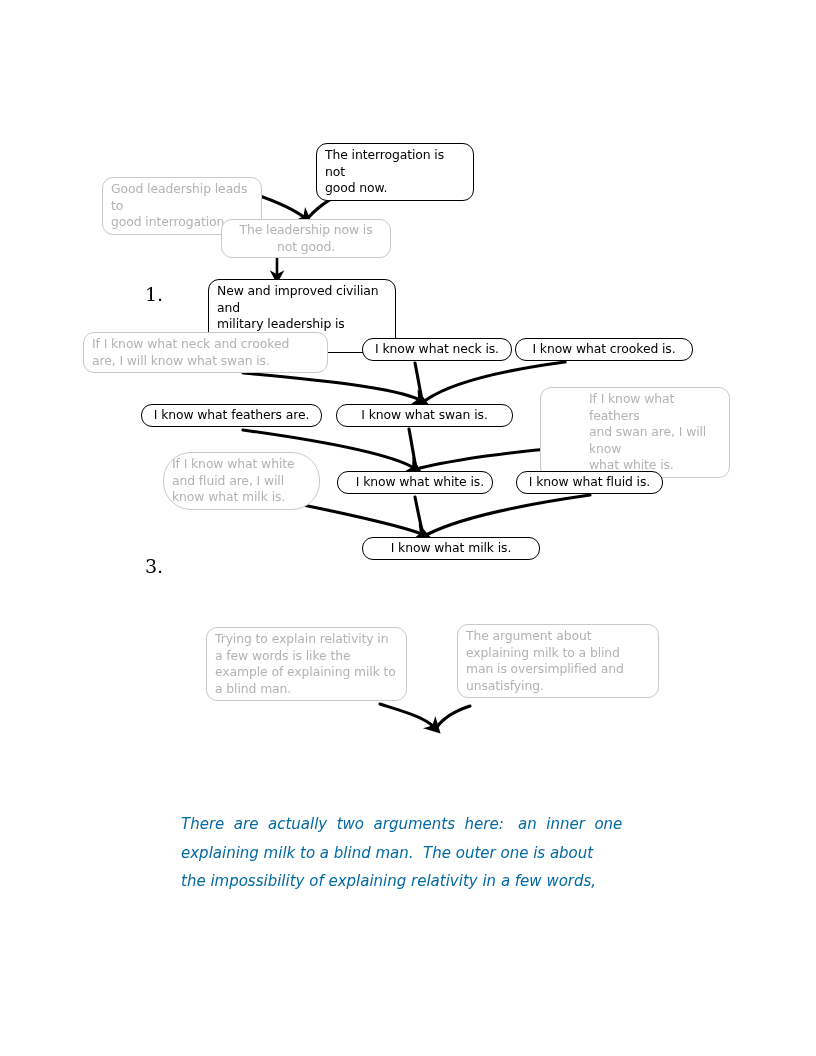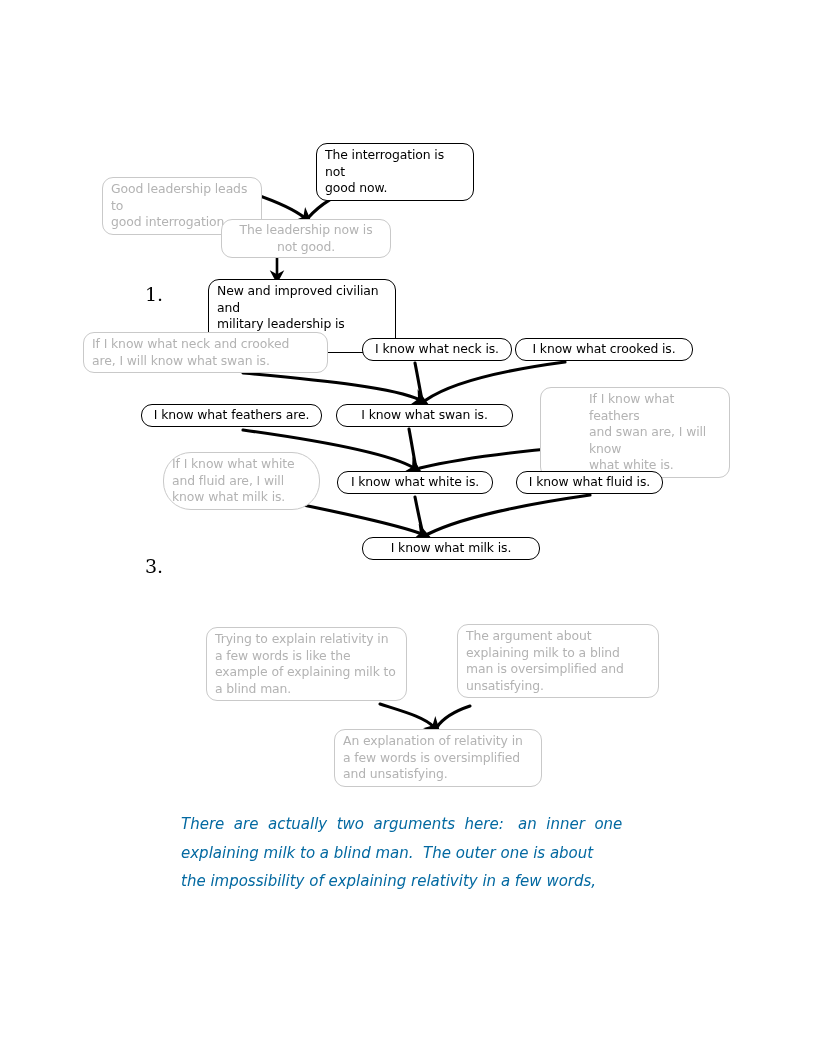--- a/index.html
+++ b/index.html
@@ -146,41 +146,38 @@
   <div class="node one-line" style="left:336px; top:404px; width:177px; text-align:center;">I know what swan is.</div>
 
   <div class="node faded" style="left:540px; top:387px; width:190px;padding-left:48px;">If I know what feathers
 and swan are, I will know
 what white is.</div>
 
   <div class="node faded" style="left:163px; top:452px; width:157px;border-radius:28px;">If I know what white
 and fluid are, I will
 know what milk is.</div>
 
-  <div class="node one-line" style="left:337px; top:471px; width:156px; text-align:center;">I know what white is.</div>
+  <div class="node one-line" style="left:337px; top:471px; width:156px; text-align:right;">I know what white is.</div>
 
   <div class="node one-line" style="left:516px; top:471px; width:147px; text-align:center;">I know what fluid is.</div>
 
   <div class="node one-line" style="left:362px; top:537px; width:178px; text-align:center;">I know what milk is.</div>
 
   <div class="num-label" style="left:145px; top:555px;">3.</div>
 
   <div class="node faded" style="left:206px; top:627px; width:201px;">Trying to explain relativity in
 a few words is like the
 example of explaining milk to
 a blind man.</div>
 
   <div class="node faded" style="left:457px; top:624px; width:202px;">The argument about
 explaining milk to a blind
 man is oversimplified and
 unsatisfying.</div>
 
-  <div class="node faded" style="left:334px; top:729px; width:208px;">An explanation of relativity in
-a few words is oversimplified
-and unsatisfying.</div>
 
   <div id="prose">
     <span class="line">There  are  actually  two  arguments  here:   an  inner  one</span>
     <span class="line">explaining milk to a blind man.  The outer one is about</span>
     <span class="line">the impossibility of explaining relativity in a few words,</span>
   </div>
 
 </div>
 
 </body></html>

